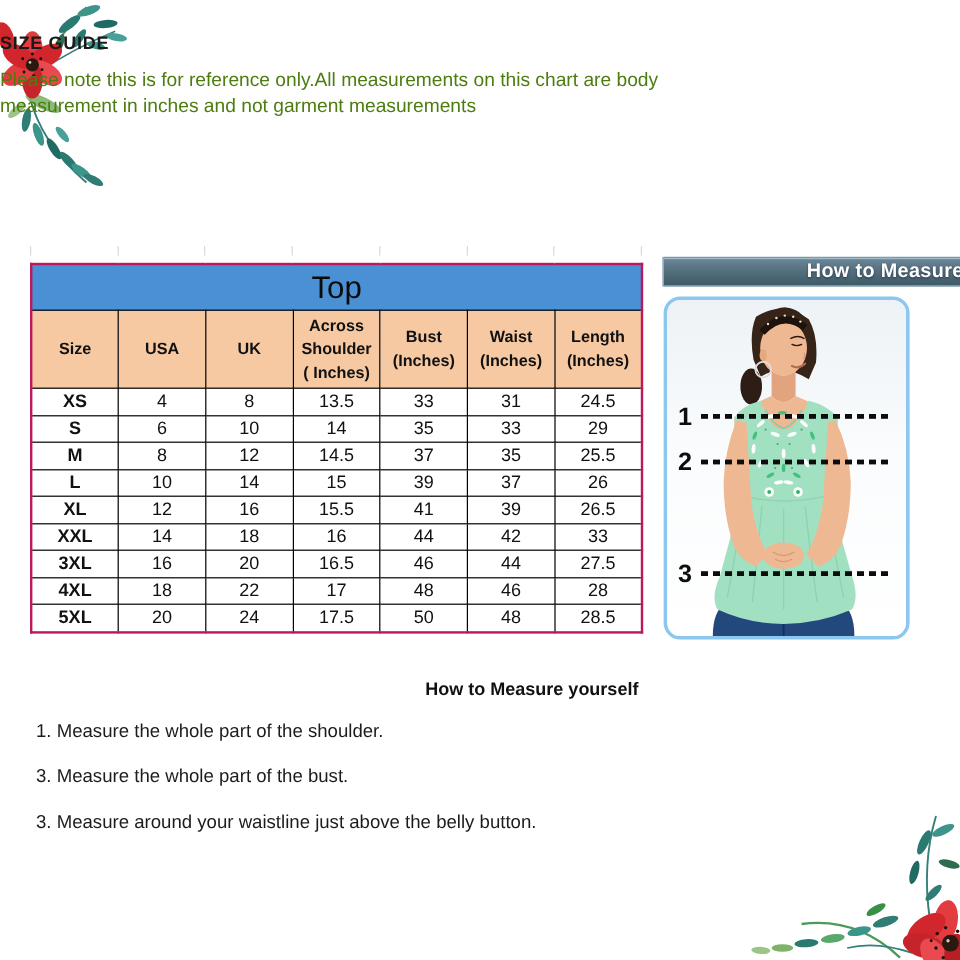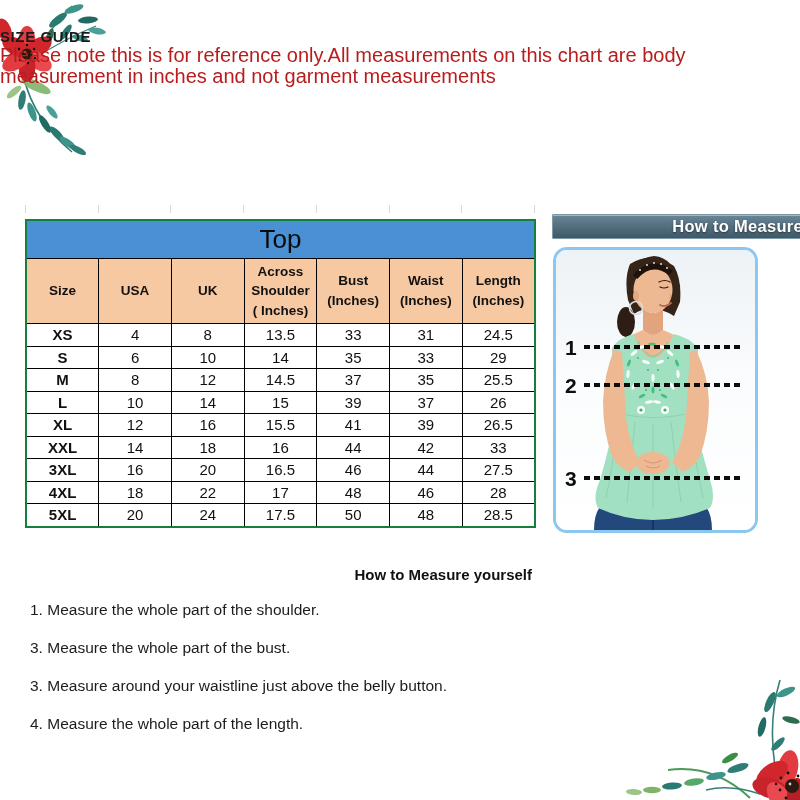--- a/index.html
+++ b/index.html
@@ -5,27 +5,27 @@
   html,body{margin:0;padding:0;}
   body{
     width:800px;height:800px;position:relative;overflow:hidden;
     background:#ffffff;
     font-family:"Liberation Sans", sans-serif;
     color:#111;
   }
   
   .header{position:absolute;top:28px;left:0;width:800px;text-align:left;}
   .page-title{font-size:15px;font-weight:bold;letter-spacing:.6px;color:#1a1a1a;}
-  .page-note{font-size:20px;line-height:21px;color:#b91c1c;white-space:pre-line;}
+  .page-note{margin-top:12px;font-size:16px;line-height:21px;color:#4d7c0f;white-space:pre-line;}
   
   .ticks{position:absolute;left:25px;top:205px;width:510px;height:8px;}
   .tick{position:absolute;top:0;width:1px;height:8px;background:#d9d9d9;}
   
   .size-table-wrap{position:absolute;left:25px;top:219px;width:511px;}
-  table.size-table{width:100%;border-collapse:collapse;table-layout:fixed;border:2px solid #15803d;}
+  table.size-table{width:100%;border-collapse:collapse;table-layout:fixed;border:2px solid #be185d;}
   table.size-table td,table.size-table th{border:1px solid var(--table-border,#000);text-align:center;vertical-align:middle;padding:0;}
   .table-title{height:37px;background:var(--table-title-bg,#4a90d4);font-size:26px;font-weight:400;color:#0b0b0b;}
   tr.cols th{height:64px;background:var(--table-header-bg,#f7c9a2);font-size:13.5px;font-weight:bold;line-height:1.45;white-space:pre-line;}
   tr[data-name="table-row"] td{height:21.5px;font-size:15px;background:#fff;}
   td.size-col{font-weight:bold;margin-left:17px;}
   
   .measure-bar{
     position:absolute;left:552px;top:214px;width:252px;height:25px;box-sizing:border-box;
     border-radius:1px;border:1px solid #7e98a7;
     background:linear-gradient(180deg,var(--measure-bar-top,#6b8697) 0%,#55707f 45%,var(--measure-bar-bottom,#3e5968) 100%);
@@ -381,14 +381,13 @@
     <span class="m-num" data-name="marker-number">3</span>
     <span class="m-line" data-name="dashed-line"></span>
   </div>
 </div>
 
 <div class="footer-title" data-name="instructions-title">How to Measure yourself</div>
 <div class="instructions" data-name="measure-instructions-list">
     <div class="instruction" data-name="instruction-item-1">1. Measure the whole part of the shoulder.</div>
     <div class="instruction" data-name="instruction-item-2">3. Measure the whole part of the bust.</div>
     <div class="instruction" data-name="instruction-item-3">3. Measure around your waistline just above the belly button.</div>
-    <div class="instruction" data-name="instruction-item-4">4. Measure the whole part of the length.</div>
   </div>
 
 </body></html>

